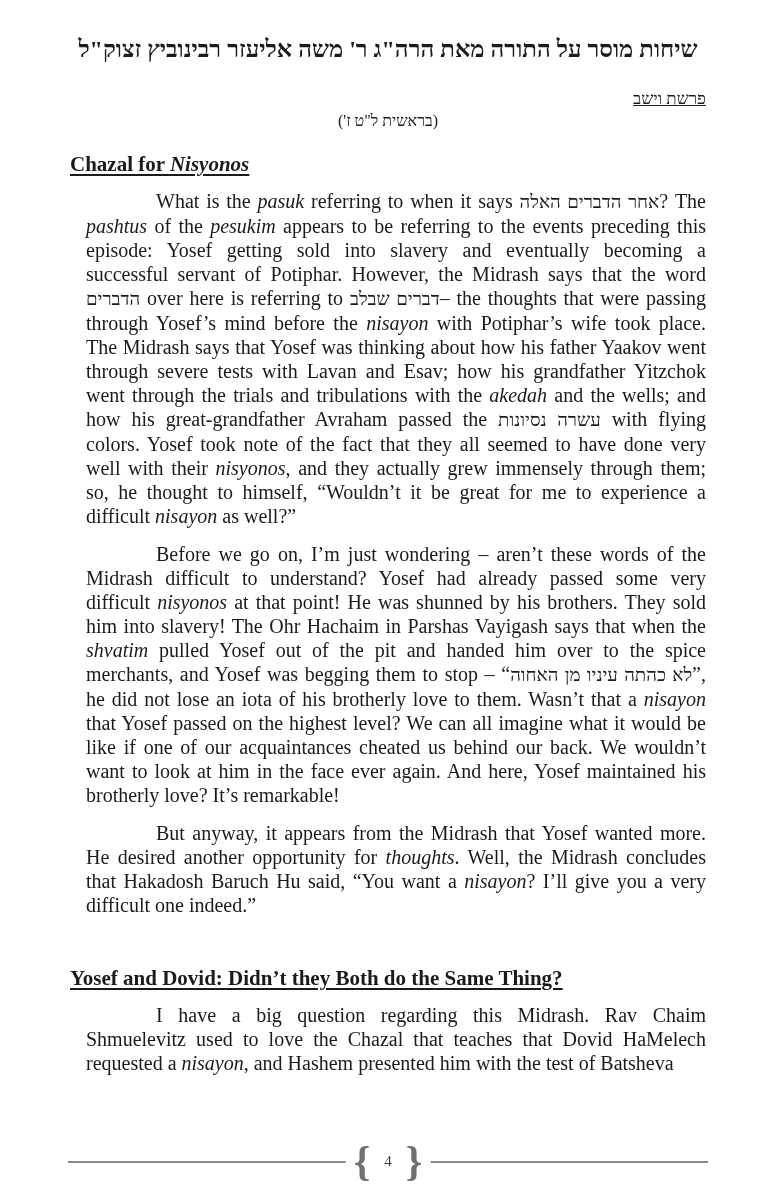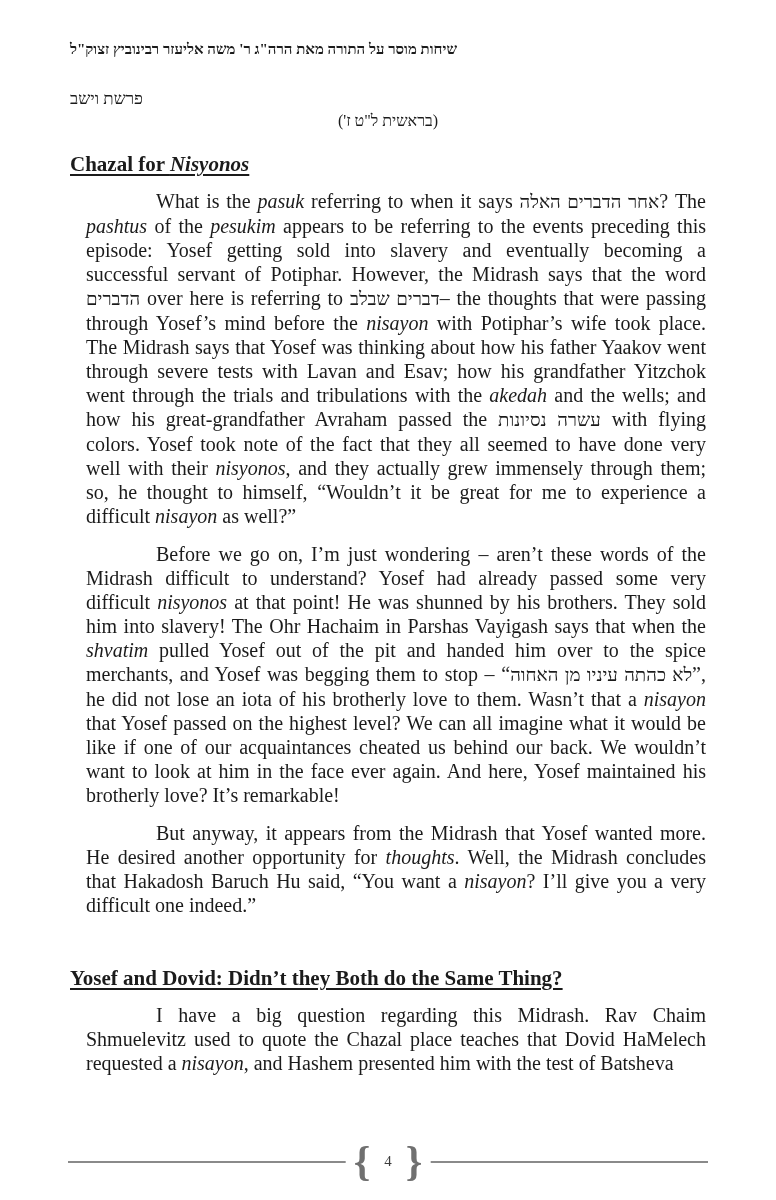--- a/index.html
+++ b/index.html
@@ -9,32 +9,33 @@
     height: 1200px;
     background: #ffffff;
     overflow: hidden;
     font-family: "Liberation Serif", "DejaVu Sans", serif;
     color: #1b1b1b;
   }
   .content { padding: 36px 70px 0 70px; }
 
   
   .h-title {
-    text-align: left;
+    text-align: center;
     font-weight: bold;
-    font-size: 15px;
+    font-size: 24px;
     line-height: 26px;
     direction: rtl;
   }
   .h-parsha {
-    text-align: left;
+    text-align: right;
     font-size: 17px;
     line-height: 22px;
     margin-top: 26px;
     direction: rtl;
+    text-decoration: underline;
   }
   .h-pasuk {
     text-align: center;
     font-weight: bold;
     font-size: 26px;
     line-height: 36px;
     margin-top: 14px;
     direction: rtl;
   }
   .h-cite {
@@ -110,21 +111,21 @@
     <main>
       <section class="sec1">
         <h2 class="sec-heading"><span>Chazal for </span><span class="it">Nisyonos</span></h2>
         <p class="body-para"><span>What is the </span><span class="it">pasuk</span><span> referring to when it says </span><span class="he" dir="rtl">אחר הדברים האלה</span><span>? The </span><span class="it">pashtus</span><span> of the </span><span class="it">pesukim</span><span> appears to be referring to the events preceding this episode: Yosef getting sold into slavery and eventually becoming a successful servant of Potiphar. However, the Midrash says that the word </span><span class="he" dir="rtl">הדברים</span><span> over here is referring to </span><span class="he" dir="rtl">דברים שבלב</span><span>– the thoughts that were passing through Yosef’s mind before the </span><span class="it">nisayon</span><span> with Potiphar’s wife took place. The Midrash says that Yosef was thinking about how his father Yaakov went through severe tests with Lavan and Esav; how his grandfather Yitzchok went through the trials and tribulations with the </span><span class="it">akedah</span><span> and the wells; and how his great-grandfather Avraham passed the </span><span class="he" dir="rtl">עשרה נסיונות</span><span> with flying colors. Yosef took note of the fact that they all seemed to have done very well with their </span><span class="it">nisyonos</span><span>, and they actually grew immensely through them; so, he thought to himself, “Wouldn’t it be great for me to experience a difficult </span><span class="it">nisayon</span><span> as well?”</span></p>
         <p class="body-para"><span>Before we go on, I’m just wondering – aren’t these words of the Midrash difficult to understand? Yosef had already passed some very difficult </span><span class="it">nisyonos</span><span> at that point! He was shunned by his brothers. They sold him into slavery! The Ohr Hachaim in Parshas Vayigash says that when the </span><span class="it">shvatim</span><span> pulled Yosef out of the pit and handed him over to the spice merchants, and Yosef was begging them to stop – “</span><span class="he" dir="rtl">לא כהתה עיניו מן האחוה</span><span>”, he did not lose an iota of his brotherly love to them. Wasn’t that a </span><span class="it">nisayon</span><span> that Yosef passed on the highest level? We can all imagine what it would be like if one of our acquaintances cheated us behind our back. We wouldn’t want to look at him in the face ever again. And here, Yosef maintained his brotherly love? It’s remarkable!</span></p>
         <p class="body-para"><span>But anyway, it appears from the Midrash that Yosef wanted more. He desired another opportunity for </span><span class="it">thoughts</span><span>. Well, the Midrash concludes that Hakadosh Baruch Hu said, “You want a </span><span class="it">nisayon</span><span>? I’ll give you a very difficult one indeed.”</span></p>
       </section>
 
       <section class="sec2">
         <h2 class="sec-heading"><span>Yosef and Dovid: Didn’t they Both do the Same Thing?</span></h2>
-        <p class="body-para"><span>I have a big question regarding this Midrash. Rav Chaim Shmuelevitz used to quote the Chazal place teaches that Dovid HaMelech requested a </span><span class="it">nisayon</span><span>, and Hashem presented him with the test of Batsheva</span></p>
+        <p class="body-para"><span>I have a big question regarding this Midrash. Rav Chaim Shmuelevitz used to love the Chazal that teaches that Dovid HaMelech requested a </span><span class="it">nisayon</span><span>, and Hashem presented him with the test of Batsheva</span></p>
       </section>
     </main>
 
   </div>
 
   <footer class="page-footer">
     <div class="rule"></div>
     <div class="pagenum-wrap">
       <span class="brace">{</span>
       <span class="pagenum">4</span>

